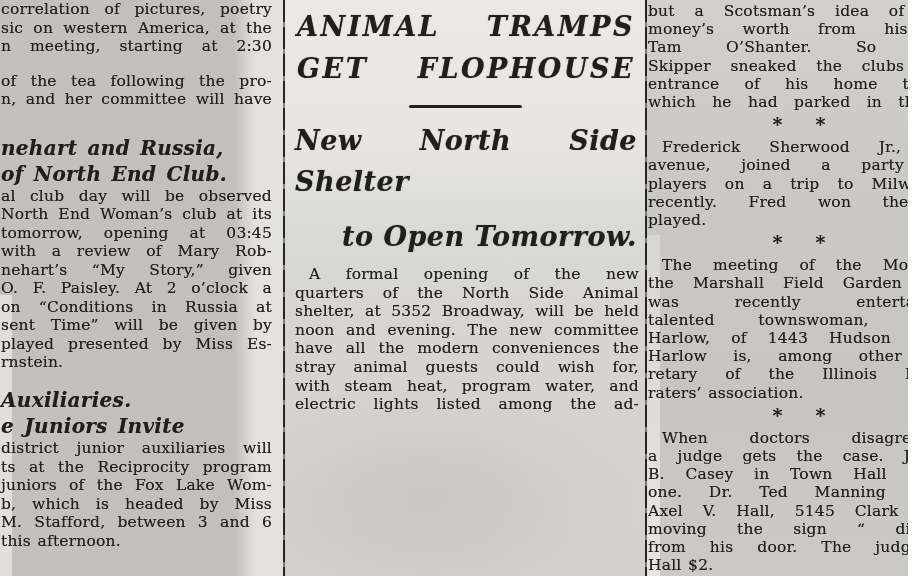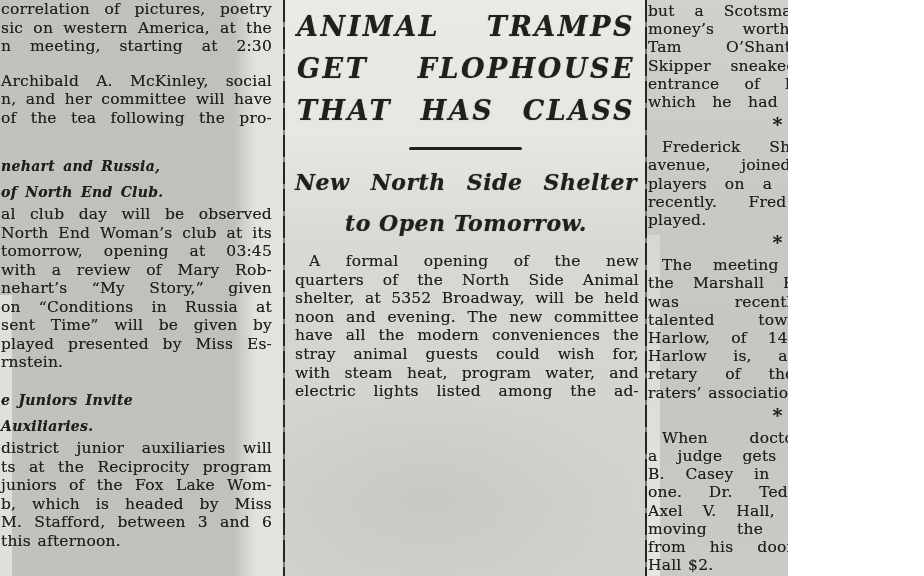--- a/index.html
+++ b/index.html
@@ -1,17 +1,17 @@
 <!DOCTYPE html>
 <html><head>
 <meta charset="utf-8">
 <style>
   html,body{margin:0;padding:0;}
   .page{
-    position:relative;width:788px;height:576px;overflow:hidden;
+    position:relative;width:908px;height:576px;overflow:hidden;
     background:#c7c6c2;color:#201f1d;
     font-family:"DejaVu Serif","Liberation Serif",serif;
     -webkit-font-smoothing:antialiased;
   }
   
   .bg{position:absolute;top:0;height:576px;}
   .bg-left{left:0;width:283px;
     background:linear-gradient(90deg,#c2c1bd 0,#c1c0bc 234px,#d7d6d1 248px,#e3e2dd 256px,#e3e2dd 283px);}
   .bg-mid{left:283px;width:362px;
     background:linear-gradient(180deg,#eae9e5 0,#e7e6e2 140px,#dadad5 235px,#d6d5d1 320px,#d2d1cd 576px);}
@@ -30,43 +30,43 @@
   
   .lines{position:relative;}
   .ln{
     text-align:justify;text-align-last:justify;
     letter-spacing:.2px;word-spacing:1.5px;
     text-shadow:0 0 .6px rgba(25,24,20,.55);
     min-height:1em;
   }
   .ln.e{text-align-last:left;}
   .ln.ji{text-indent:14px;}
-  .ln.h{font-weight:bold;font-style:italic;font-size:14px;line-height:26px;
+  .ln.h{font-weight:bold;font-style:italic;font-size:20px;line-height:26px;
         text-align:right;text-align-last:left;letter-spacing:.3px;word-spacing:3px;}
   .ln.s{text-align:center;text-align-last:center;height:27px;line-height:27px;
         font-weight:bold;font-size:19px;word-spacing:26px;}
   .ln.g{height:16px;}
   .ln.gg{height:26px;}
   .ln.gs{height:4px;}
   
   .col{position:absolute;top:0;height:576px;overflow:hidden;}
   .col-left{left:0;width:283px;}
   .col-left .lines{width:271px;margin-left:1px;font-size:15.5px;line-height:18.5px;}
   
   .col-mid{left:285px;width:360px;}
   .headline{margin:6px 10px 0 12px;}
   .hl{font-weight:bold;font-style:italic;font-size:27px;line-height:42px;
       text-align:justify;text-align-last:justify;letter-spacing:2.5px;word-spacing:8px;
       text-shadow:0 0 1px rgba(22,21,18,.5);}
   .hl-divider{width:113px;height:3px;background:#21201c;margin:15px auto 12px auto;border-radius:2px;}
   .subhead{margin:0 8px 0 10px;}
-  .sh{font-weight:bold;font-style:italic;font-size:22px;line-height:41px;letter-spacing:.5px;
+  .sh{font-weight:bold;font-style:italic;font-size:27px;line-height:41px;letter-spacing:.5px;
       text-shadow:0 0 1px rgba(22,21,18,.5);}
   .sh1{text-align:justify;text-align-last:justify;word-spacing:2px;}
-  .sh2{text-align:center;}
+  .sh2{text-align:right;margin-top:14px;}
   .body-lines{margin:8px 0 0 10px;width:344px;font-size:15.5px;line-height:18.6px;}
   
   .col-right{left:648px;width:276px;}
   .col-right .lines{width:302px;font-size:15.5px;line-height:18.2px;margin-top:2px;}
 </style>
 </head>
 <body>
 
 <div class="page">
 
@@ -84,77 +84,76 @@
     <div class="lines">
 
         <div class="ln j">correlation of pictures, poetry</div>
 
         <div class="ln j">sic on western America, at the</div>
 
         <div class="ln j">n meeting, starting at 2:30</div>
 
         <div class="ln g"></div>
 
-        <div class="ln j">Archibald A. McKinley, social</div>
+
+        <div class="ln j">of the tea following the pro-</div>
 
         <div class="ln j">n, and her committee will have</div>
 
-        <div class="ln j">of the tea following the pro-</div>
-
         <div class="ln gg"></div>
 
         <div class="ln h">nehart and Russia,</div>
 
         <div class="ln h">of North End Club.</div>
 
         <div class="ln j">al club day will be observed</div>
 
         <div class="ln j">North End Woman’s club at its</div>
 
         <div class="ln j">tomorrow, opening at 03:45</div>
 
         <div class="ln j">with a review of Mary Rob-</div>
 
         <div class="ln j">nehart’s “My Story,” given</div>
 
+        <div class="ln j">O. F. Paisley.  At 2 o’clock a</div>
 
         <div class="ln j">on “Conditions in Russia at</div>
 
         <div class="ln j">sent Time” will be given by</div>
 
 
         <div class="ln j">played presented by Miss Es-</div>
 
         <div class="ln e">rnstein.</div>
 
         <div class="ln gs"></div>
 
+        <div class="ln h">Auxiliaries.</div>
+
         <div class="ln h">e Juniors Invite</div>
-
-        <div class="ln h">Auxiliaries.</div>
 
         <div class="ln j">district junior auxiliaries will</div>
 
         <div class="ln j">ts at the Reciprocity program</div>
 
         <div class="ln j">juniors of the Fox Lake Wom-</div>
 
         <div class="ln j">b, which is headed by Miss</div>
 
         <div class="ln j">M. Stafford, between 3 and 6</div>
 
         <div class="ln e">this afternoon.</div>
       </div>
   </div>
 
   <div class="col col-mid">
     <div class="headline">
       <div class="hl">ANIMAL TRAMPS</div>
       <div class="hl">GET FLOPHOUSE</div>
-      <div class="hl">THAT HAS CLASS</div>
     </div>
     <div class="hl-divider"></div>
     <div class="subhead">
       <div class="sh sh1">New North Side Shelter</div>
       <div class="sh sh2">to Open Tomorrow.</div>
     </div>
     <div class="lines body-lines">
 
         <div class="ln ji">A formal opening of the new</div>
 

